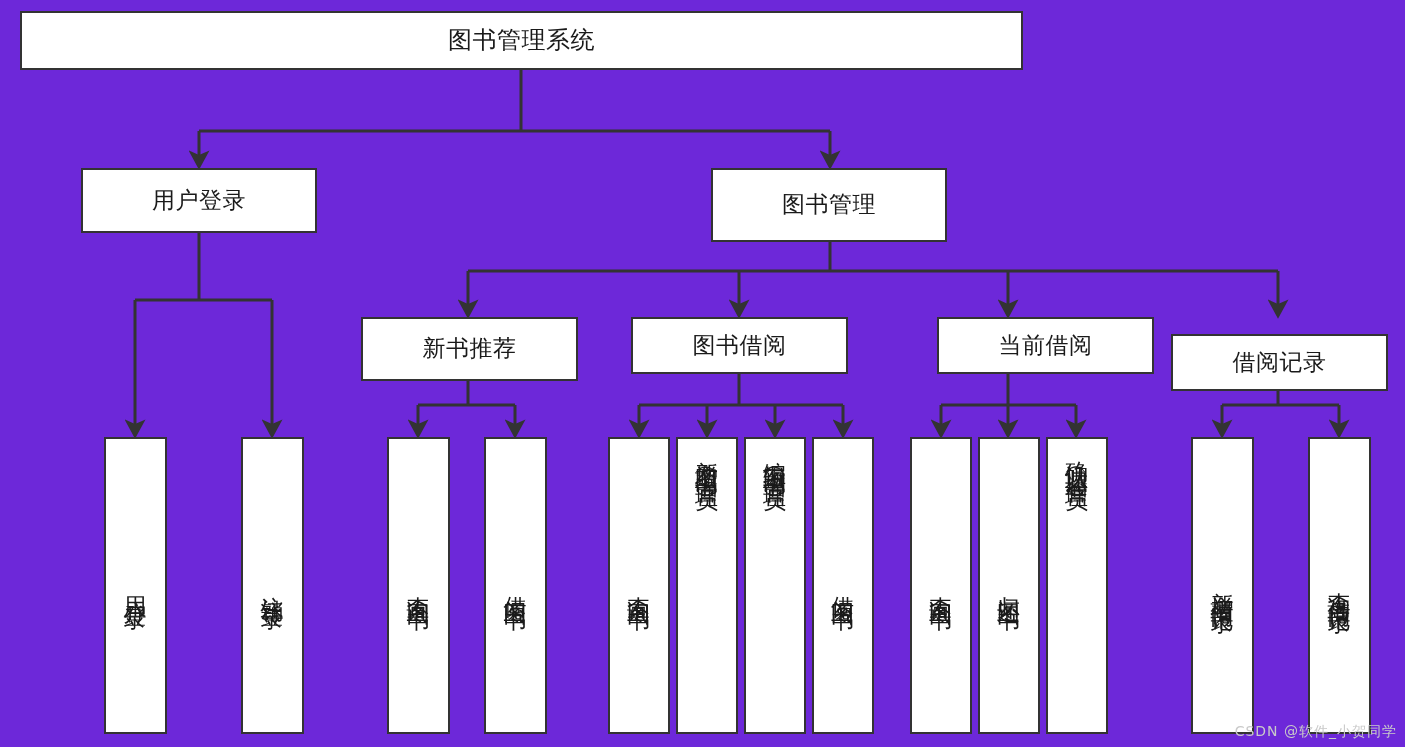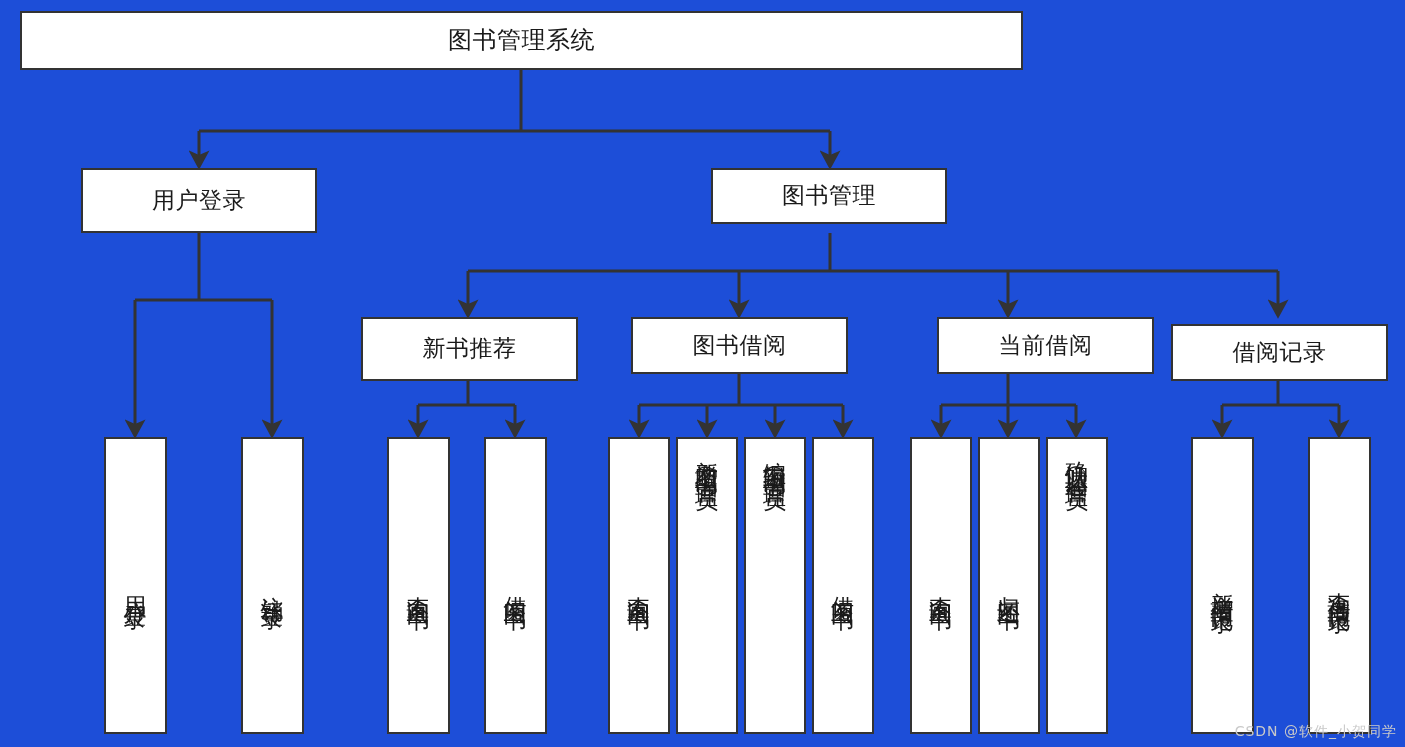--- a/index.html
+++ b/index.html
@@ -8,21 +8,21 @@
     padding: 0;
     background: #ffffff;
   }
   body {
     font-family: "DejaVu Sans", "Liberation Sans", sans-serif;
   }
   #diagram-root {
     position: relative;
     width: 1405px;
     height: 747px;
-    background: #1d4ed8;
+    background: #6d28d9;
     overflow: hidden;
   }
   #edge-layer {
     position: absolute;
     left: 0;
     top: 0;
     width: 1405px;
     height: 747px;
     pointer-events: none;
   }
@@ -138,37 +138,37 @@
   </svg>
 
   <div class="node root horiz" style="left:20px; top:11px; width:1003px; height:59px;">
     <span class="node-label">图书管理系统</span>
   </div>
 
   <div class="node horiz" style="left:81px; top:168px; width:236px; height:65px;">
     <span class="node-label">用户登录</span>
   </div>
 
-  <div class="node horiz" style="left:711px; top:168px; width:236px; height:56px;">
+  <div class="node horiz" style="left:711px; top:168px; width:236px; height:74px;">
     <span class="node-label">图书管理</span>
   </div>
 
   <div class="node horiz" style="left:361px; top:317px; width:217px; height:64px;">
     <span class="node-label">新书推荐</span>
   </div>
 
   <div class="node horiz" style="left:631px; top:317px; width:217px; height:57px;text-align:center;">
     <span class="node-label">图书借阅</span>
   </div>
 
   <div class="node horiz" style="left:901px; top:317px; width:217px; height:57px;margin-left:36px;">
     <span class="node-label">当前借阅</span>
   </div>
 
-  <div class="node horiz" style="left:1171px; top:324px; width:217px; height:57px;">
+  <div class="node horiz" style="left:1171px; top:334px; width:217px; height:57px;">
     <span class="node-label">借阅记录</span>
   </div>
 
   <div class="node vert mid-text" style="left:104px; top:437px; width:63px; height:297px;">
     <span class="node-label">用户登录</span>
   </div>
 
   <div class="node vert mid-text" style="left:241px; top:437px; width:63px; height:297px;">
     <span class="node-label">注销登录</span>
   </div>

